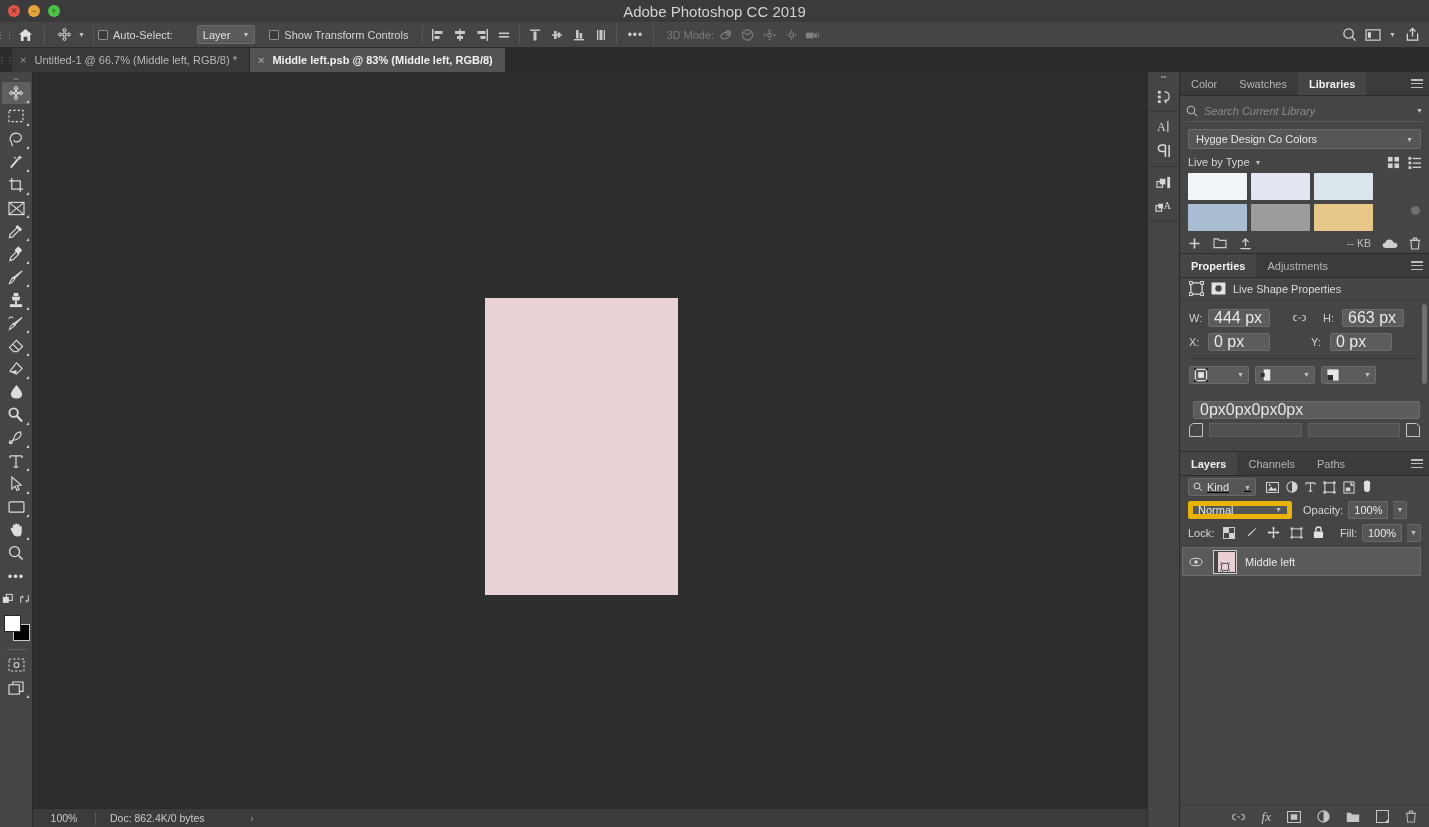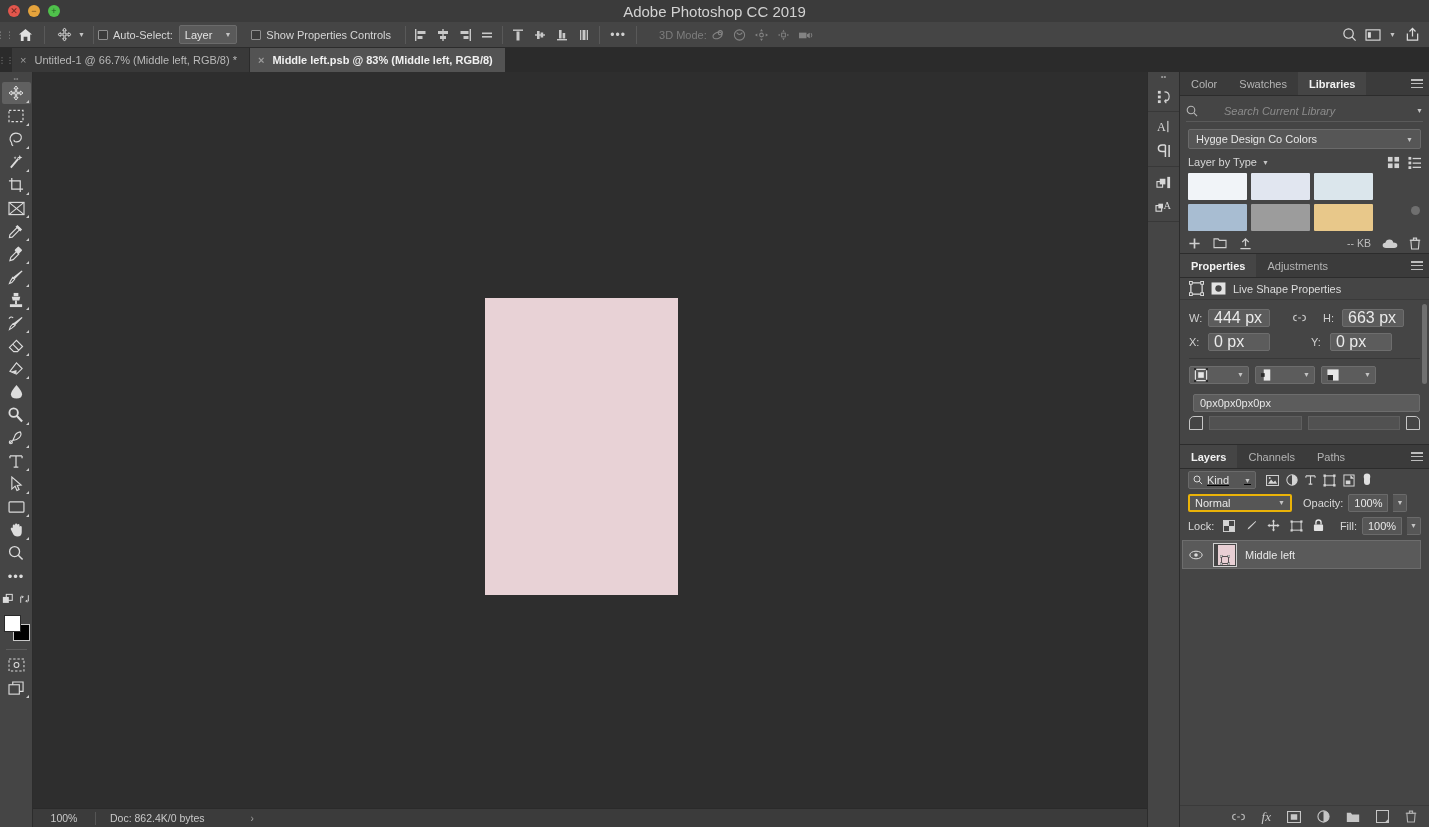--- a/index.html
+++ b/index.html
@@ -41,26 +41,26 @@
   .ob-tool { display:flex; align-items:center; gap:3px; padding: 0 4px; height: 22px; }
   .ob-tool .sw { width: 22px; height: 20px; display:flex; align-items:center; justify-content:center; }
   .chev { font-size: 7px; color: #c4c4c4; }
   .cb {
     width: 10px; height: 10px; border: 1px solid #8e8e8e; background: #3a3a3a;
     display:inline-block; vertical-align: middle; border-radius: 1px;
   }
   .ob-label { margin-left: 5px; }
   .ob-select {
     height: 19px; background: #5a5a5a; border: 1px solid #6b6b6b; border-radius: 2px;
-    display:flex; align-items:center; padding: 0 5px; gap: 12px; margin-left: 6px;
+    display:flex; align-items:center; padding: 0 5px; gap: 12px; margin-left: 24px;
     font-size: 11px; color: #e4e4e4;
   }
   .ob-icons { display:flex; align-items:center; }
   .ob-ic { width: 22px; height: 22px; display:flex; align-items:center; justify-content:center; }
-  .ob-3d { color: #7d7d7d; margin-left: 18px; }
+  .ob-3d { color: #7d7d7d; margin-left: 8px; }
   .ob-right { margin-left:auto; display:flex; align-items:center; padding-right: 6px; gap: 2px;}
 
   
   .tabbar {
     position: absolute; top: 48px; left: 0; width: 1429px; height: 24px;
     background: #2b2b2b; display: flex; align-items: flex-end;
   }
   .tab-grip { width: 12px; height: 24px; display:flex; align-items:center; justify-content:center; color:#8a8a8a; font-size:8px; }
   .tab {
     height: 24px; display: flex; align-items: center; gap: 8px;
@@ -138,21 +138,21 @@
   .hamb { width: 12px; height: 9px; display:flex; flex-direction:column; justify-content:space-between; }
   .hamb i { display:block; height:1.5px; background:#bdbdbd; }
 
   
   .lib-search {
     height: 22px; margin: 4px 6px 0 6px; border-bottom: 1px solid #5a5a5a;
     display:flex; align-items:center; gap: 6px;
   }
   .lib-search input {
     flex: 1; background: transparent; border: none; outline: none;
-    font-size: 11px; color: #cfcfcf; font-family: "Liberation Sans", sans-serif; margin-left: 20px;
+    font-size: 11px; color: #cfcfcf; font-family: "Liberation Sans", sans-serif;
   }
   .lib-search input::placeholder { color: #8c8c8c; font-style: italic; }
   .lib-dd {
     height: 20px; margin: 7px 8px 0 8px; background: #565656; border: 1px solid #6a6a6a;
     border-radius: 2px; display:flex; align-items:center; padding: 0 7px;
     font-size: 11px; color: #e6e6e6;
   }
   .lib-view { height: 20px; margin-top: 3px; display:flex; align-items:center; padding: 0 8px;
               font-size: 11px; color: #d6d6d6; gap: 5px; }
   .lib-view .right { margin-left:auto; display:flex; gap:8px; }
@@ -187,38 +187,38 @@
   .pdiv { height:1px; background:#383838; margin: 4px 9px; }
   .pctl { display:flex; align-items:center; gap: 6px; padding: 0 9px; height: 23px; }
   .colorchip { width: 28px; height: 18px; background: #e8cfd4; border: 1px solid #8d8d8d; }
   .strokechip { width: 28px; height: 18px; background: #f4f4f4; border: 1px solid #8d8d8d;
                 display:flex; align-items:center; justify-content:center;}
   .pdrop {
     height: 18px; background: #5c5c5c; border: 1px solid #6d6d6d; border-radius: 2px;
     display:flex; align-items:center; padding: 0 4px; font-size: 11px; color:#eaeaea; gap: 4px;
   }
   .pdrop .cv { margin-left: auto; }
-  .pwide { margin: 8px 9px 0 13px; height: 18px; background: #5c5c5c; border: 1px solid #6d6d6d;
-           border-radius:2px; display:flex; align-items:center; padding: 0 6px; font-size:11px; color:#e6e6e6; }
+  .pwide { margin: 15px 9px 0 13px; height: 18px; background: #5c5c5c; border: 1px solid #6d6d6d;
+           border-radius:2px; display:flex; align-items:center; padding: 0 6px; font-size:16px; color:#e6e6e6; }
   .pcorners { display:flex; align-items:center; gap: 6px; padding: 4px 9px 0 9px; }
   .cbox { width: 14px; height: 14px; border: 1px solid #c6c6c6; }
   .cfield { flex:1; height: 14px; background: #515151; border: 1px solid #5f5f5f; }
   .pscroll { position:absolute; right: 2px; top: 4px; width: 5px; height: 80px; background:#707070; border-radius:3px; }
 
   
   .ly-filter { height: 22px; display:flex; align-items:center; padding: 0 8px; gap: 6px; text-decoration: underline; }
   .ly-kind {
     width: 68px; height: 18px; background: #565656; border: 1px solid #6a6a6a; border-radius: 2px;
     display:flex; align-items:center; padding: 0 4px; gap: 4px; font-size: 11px; color: #e2e2e2;
   }
   .ly-kind .cv { margin-left:auto; }
   .ly-ficons { display:flex; align-items:center; gap: 7px; margin-left: 4px; }
   .ly-row { height: 23px; display:flex; align-items:center; padding: 0 8px; gap: 5px; font-size: 11px; color: #d8d8d8; }
   .blend {
-    width: 104px; height: 18px; background: #565656; border: 2px solid #eab308; border-radius: 2px;
+    width: 104px; height: 18px; background: #565656; border: 5px solid #eab308; border-radius: 2px;
     display:flex; align-items:center; padding: 0 5px; font-size: 11px; color:#e8e8e8;
   }
   .blend .cv { margin-left:auto; }
   .opval {
     width: 40px; height: 18px; background: #565656; border: 1px solid #6a6a6a; border-radius: 2px 0 0 2px;
     display:flex; align-items:center; justify-content:center; font-size:11px; color:#e8e8e8;
   }
   .opcv { width: 14px; height: 18px; background: #565656; border:1px solid #6a6a6a; border-left:none;
           border-radius: 0 2px 2px 0; display:flex;align-items:center;justify-content:center; }
   .lock-icons { display:flex; align-items:center; gap: 10px; }
@@ -272,21 +272,21 @@
     </div>
     <div class="ob-sep"></div>
     <span class="cb"></span>
     <span class="ob-label">Auto-Select:</span>
     <div class="ob-select">
       <span>Layer</span>
       <span class="chev">▼</span>
     </div>
     <span style="width:14px"></span>
     <span class="cb"></span>
-    <span class="ob-label">Show Properties Controls</span>
+    <span class="ob-label">Show Transform Controls</span>
 
     <div class="ob-sep" style="margin-left:14px"></div>
     <div class="ob-icons">
       <div class="ob-ic">
         <svg width="14" height="14" viewBox="0 0 14 14">
             <rect x="1" y="1" width="1.4" height="12" fill="#c8c8c8"></rect>
             <rect x="3.5" y="3" width="8" height="3" fill="#c8c8c8"></rect>
             <rect x="3.5" y="8" width="5" height="3" fill="#c8c8c8"></rect>
           </svg>
       </div>
@@ -676,21 +676,21 @@
         <input type="text" placeholder="Search Current Library" style="">
         <span class="chev">▼</span>
       </div>
 
       <div class="lib-dd">
         <span>Hygge Design Co Colors</span>
         <span class="chev" style="margin-left:auto">▼</span>
       </div>
 
       <div class="lib-view">
-        <span>Layer by Type</span>
+        <span>Live by Type</span>
         <span class="chev">▼</span>
         <span class="right">
           <span>
             <svg width="13" height="13" viewBox="0 0 14 14">
                 <rect x="1" y="1" width="5" height="5" fill="#d2d2d2"></rect>
                 <rect x="8" y="1" width="5" height="5" fill="#d2d2d2"></rect>
                 <rect x="1" y="8" width="5" height="5" fill="#d2d2d2"></rect>
                 <rect x="8" y="8" width="5" height="5" fill="#d2d2d2"></rect>
               </svg>
           </span>

